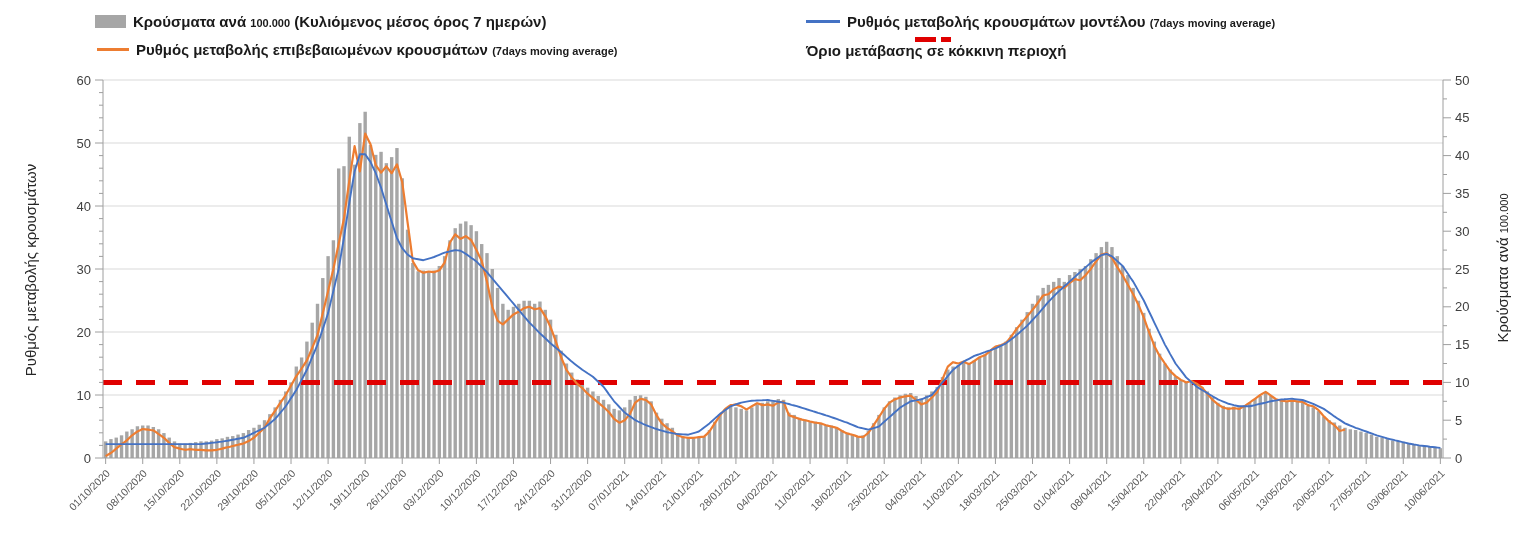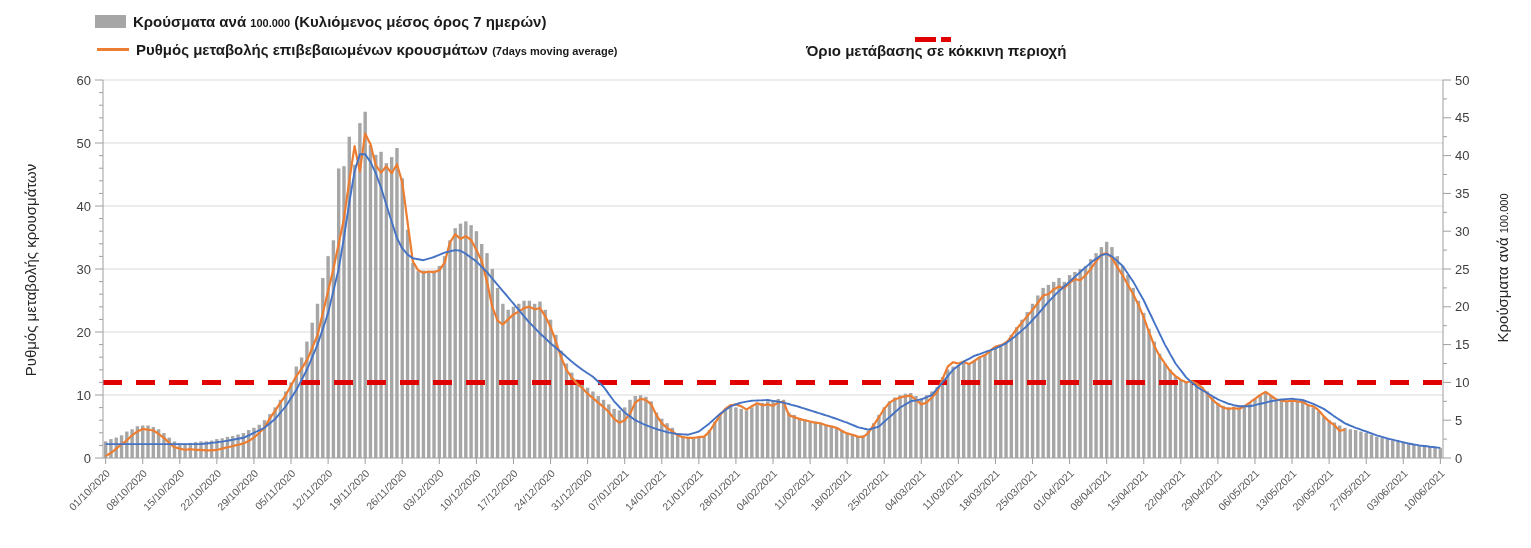--- a/index.html
+++ b/index.html
@@ -24,20 +24,27 @@
 
   <div class="legend-item" style="left:95px;top:9px;height:24px;">
     <span class="swatch-bar"></span>
     <span class="legend-text">
       <span>Κρούσματα ανά</span>
       <span class="small">100.000</span>
       <span>(Κυλιόμενος μέσος όρος 7 ημερών)</span>
     </span>
   </div>
 
+  <div class="legend-item" style="left:806px;top:9px;height:24px;">
+    <span class="swatch-line" style="background:#4472C4;"></span>
+    <span class="legend-text">
+      <span>Ρυθμός μεταβολής κρουσμάτων μοντέλου</span>
+      <span class="small">(7days moving average)</span>
+    </span>
+  </div>
 
   <div class="legend-item" style="left:97px;top:37px;height:24px;">
     <span class="swatch-line" style="background:#ED7D31;width:32px;"></span>
     <span class="legend-text">
       <span>Ρυθμός μεταβολής επιβεβαιωμένων κρουσμάτων</span>
       <span class="small">(7days moving average)</span>
     </span>
   </div>
 
   <div class="legend-item" style="left:806px;top:37px;height:24px;flex-direction:column;">

